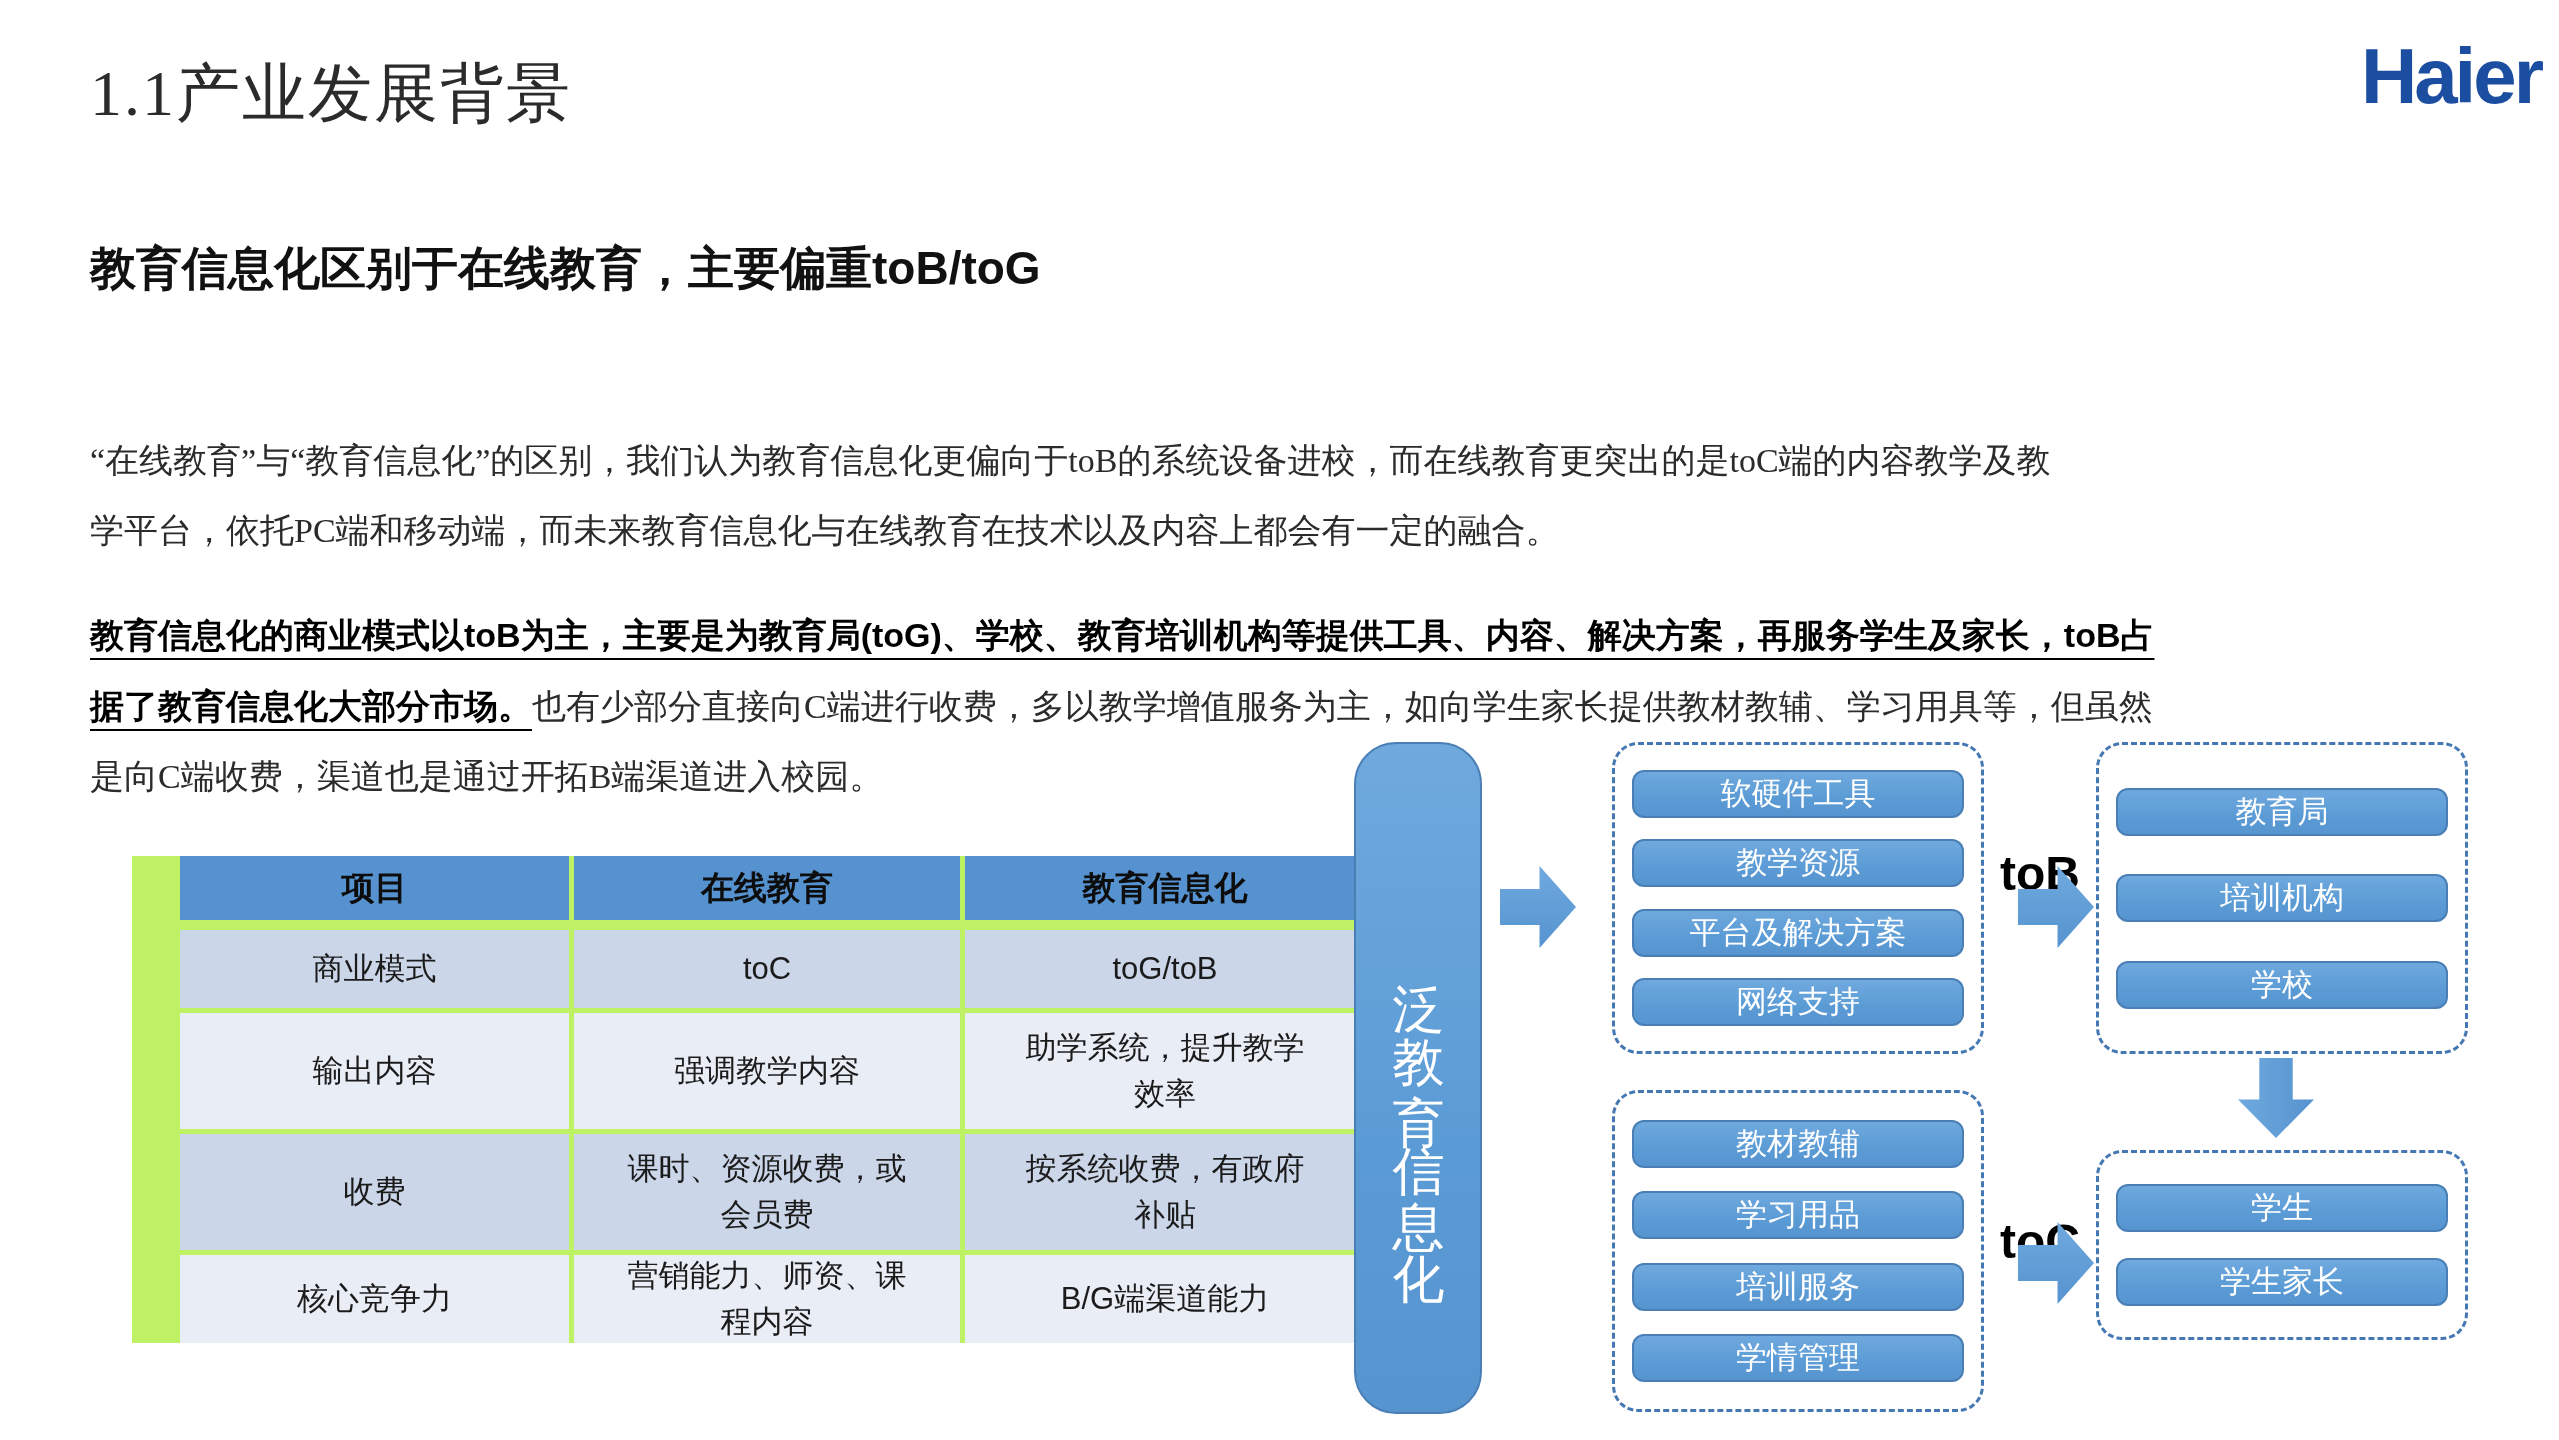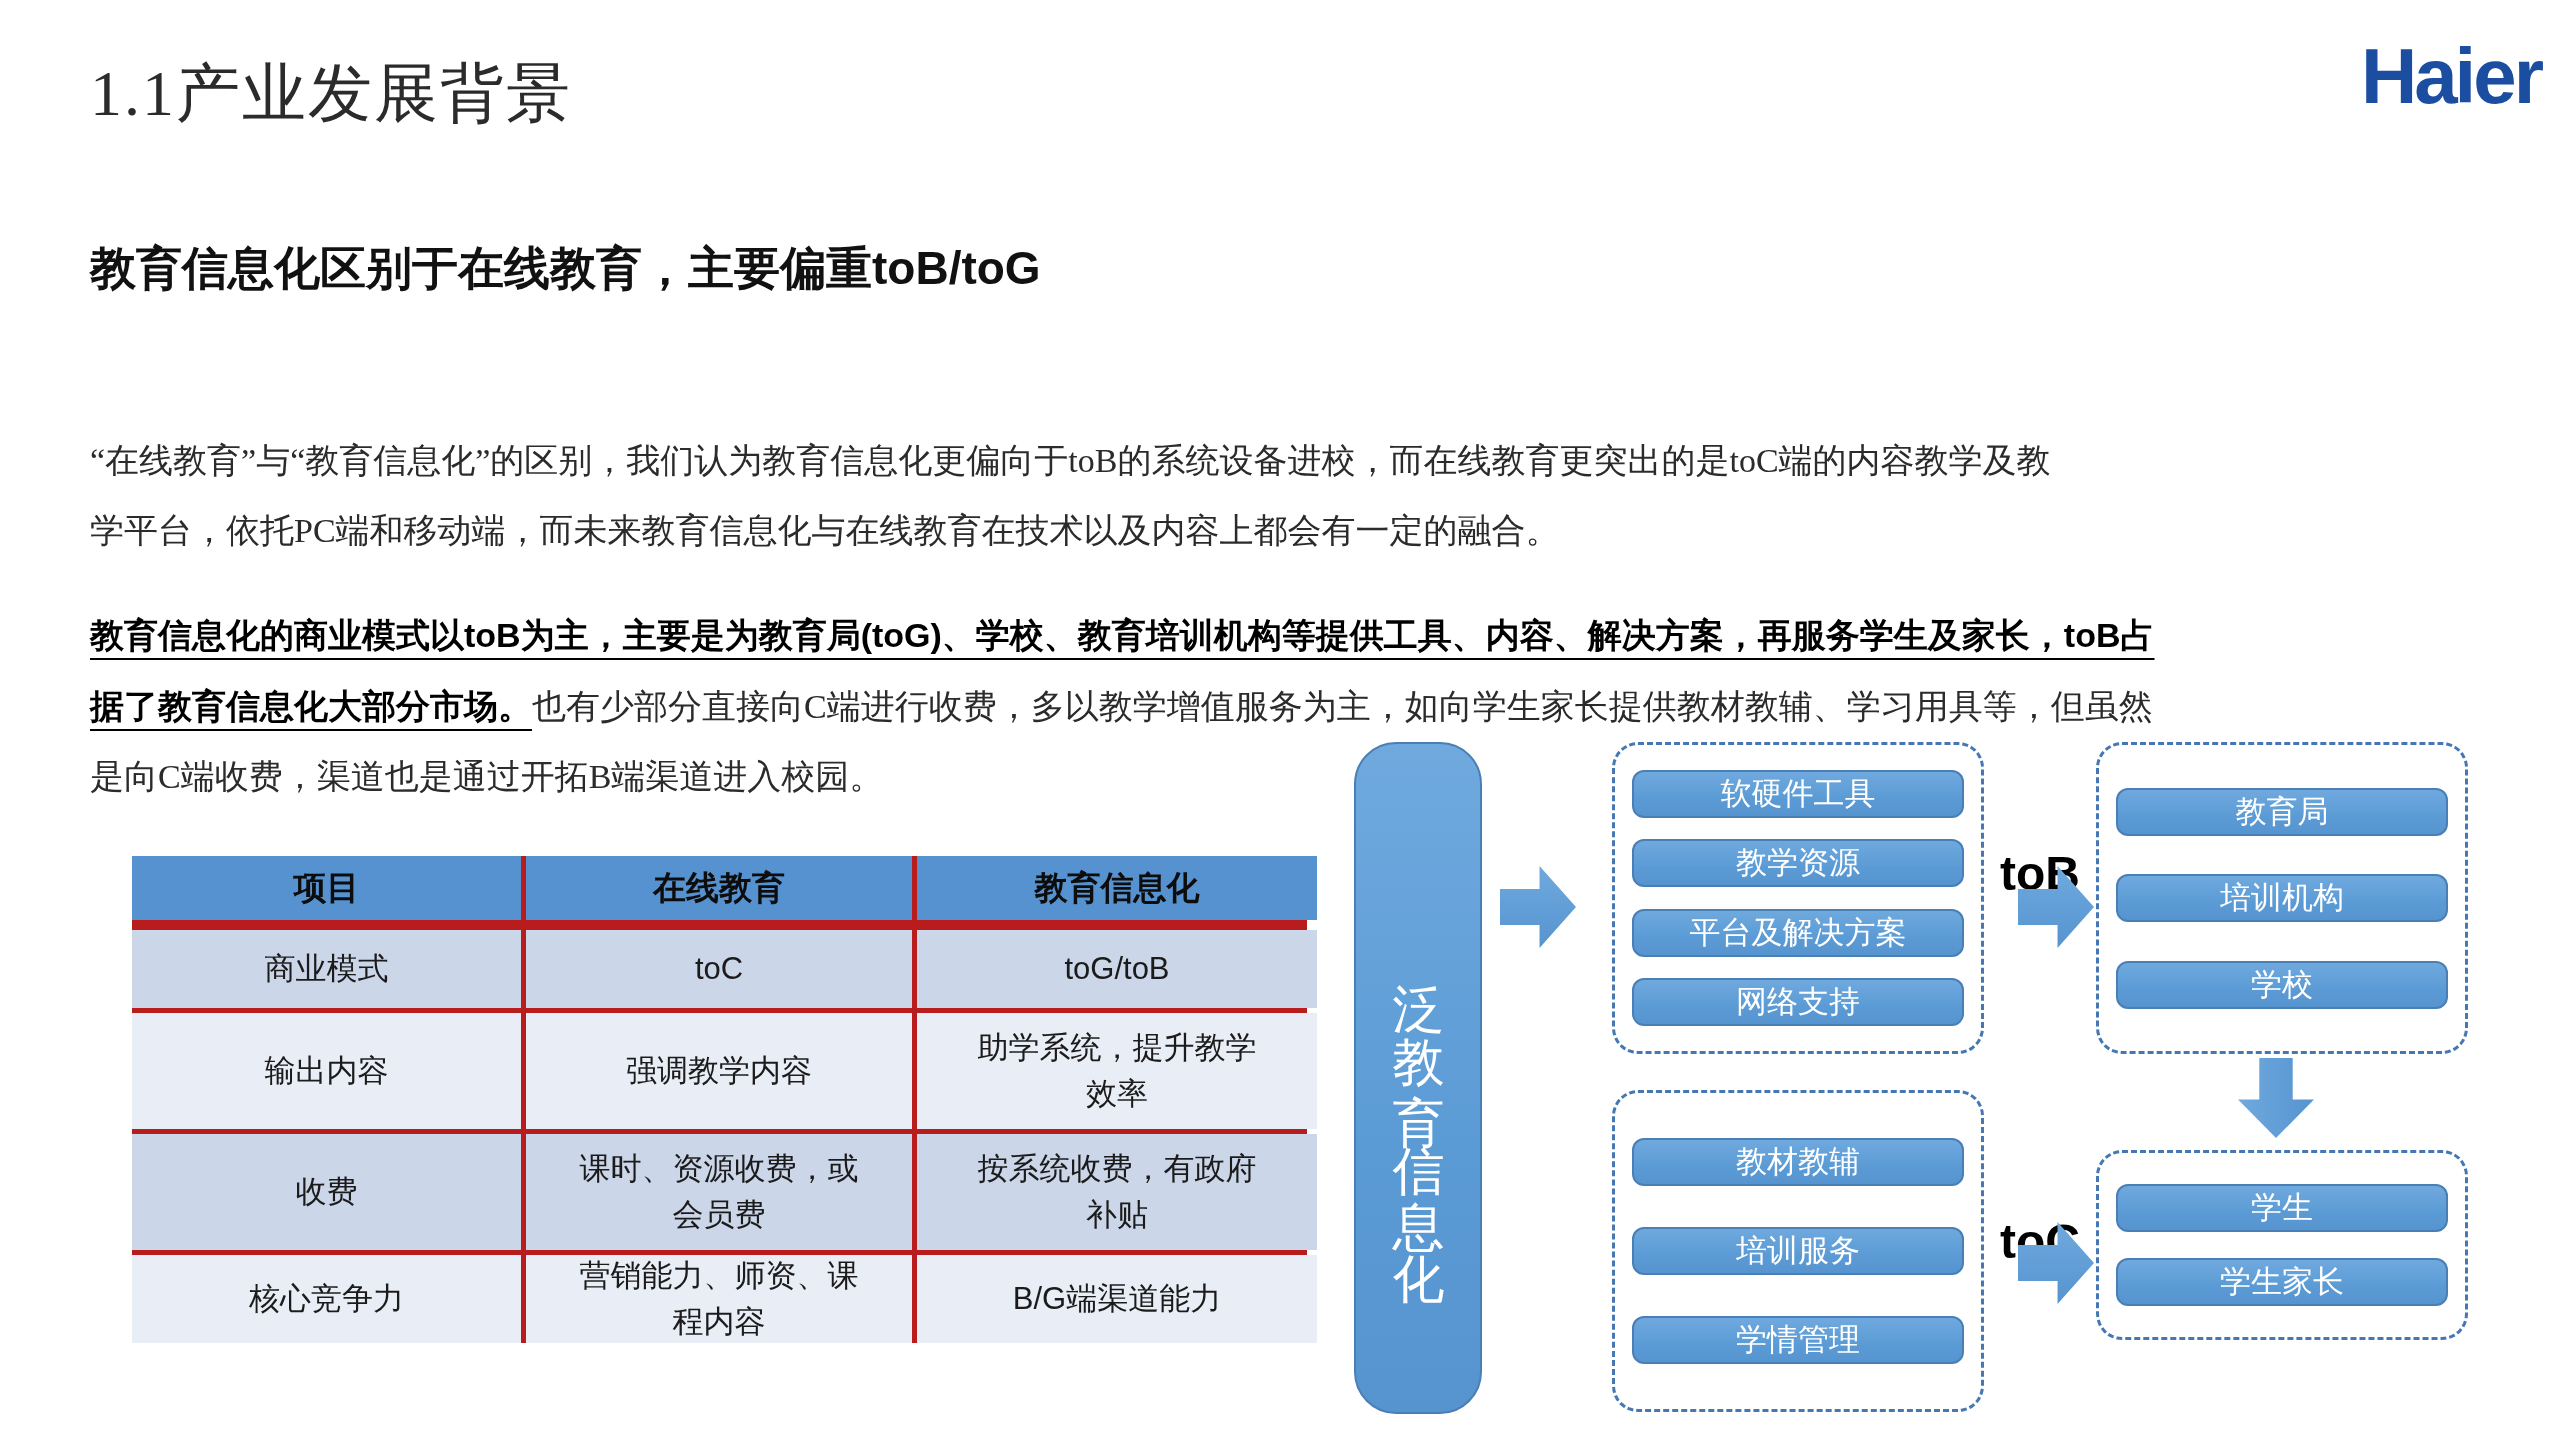--- a/index.html
+++ b/index.html
@@ -17,21 +17,21 @@
   
   .para{position:absolute;left:90px;width:2400px;font-family:"Liberation Serif",serif;
         font-size:34px;line-height:70px;color:#2b2b2b;white-space:pre-line;}
   .para1{top:392px;}
   .para2{top:566px;}
   .bold-underline{font-family:"Liberation Sans",sans-serif;font-weight:700;color:#000;
         text-decoration:underline;text-decoration-thickness:2px;text-underline-offset:11px;}
 
   
   .cmp-table{position:absolute;left:132px;top:856px;width:1175px;display:grid;
-             grid-template-columns:389px 386px 400px;gap:5px;background:#b91c1c;}
+             grid-template-columns:389px 386px 400px;gap:5px;background:#bef264;padding-left:48px;}
   .cell{display:flex;align-items:center;justify-content:center;text-align:center;
         white-space:pre-line;font-family:"Liberation Sans",sans-serif;}
   .th{height:64px;background:#5592cf;font-size:33px;font-weight:600;color:#0d0d0d;margin-bottom:5px;}
   .rowA{background:#ccd6e9;}
   .rowB{background:#e9edf5;}
   .h1{height:78px;} .h2{height:116px;} .h3{height:116px;} .h4{height:88px;}
   .cell-text{font-size:31px;color:#1b1b1b;line-height:1.5;}
 
   
   .blue-fill{background:linear-gradient(180deg,#6fa9de 0%,#5b9bd5 60%,#5694d0 100%);
@@ -122,20 +122,21 @@
   <div class="group gTR">
     <div class="chip blue-fill">教育局</div>
     <div class="chip blue-fill">培训机构</div>
     <div class="chip blue-fill">学校</div>
   </div>
 
   <div class="arrow-down aDown"></div>
 
   <div class="group gBL">
     <div class="chip blue-fill">教材教辅</div>
+    <div class="chip blue-fill">学习用品</div>
     <div class="chip blue-fill">培训服务</div>
     <div class="chip blue-fill">学情管理</div>
   </div>
 
   <div class="seg-label lab-toC">toC</div>
   <div class="arrow-right a3"></div>
 
   <div class="group gBR">
     <div class="chip blue-fill">学生</div>
     <div class="chip blue-fill">学生家长</div>

